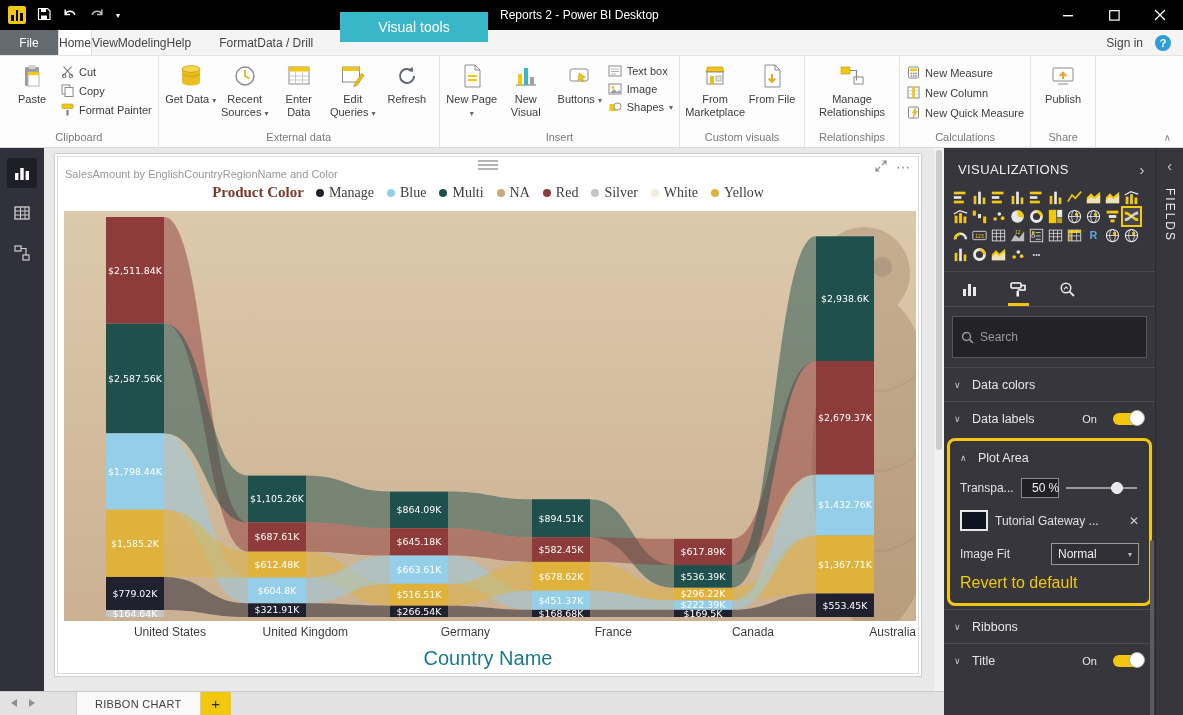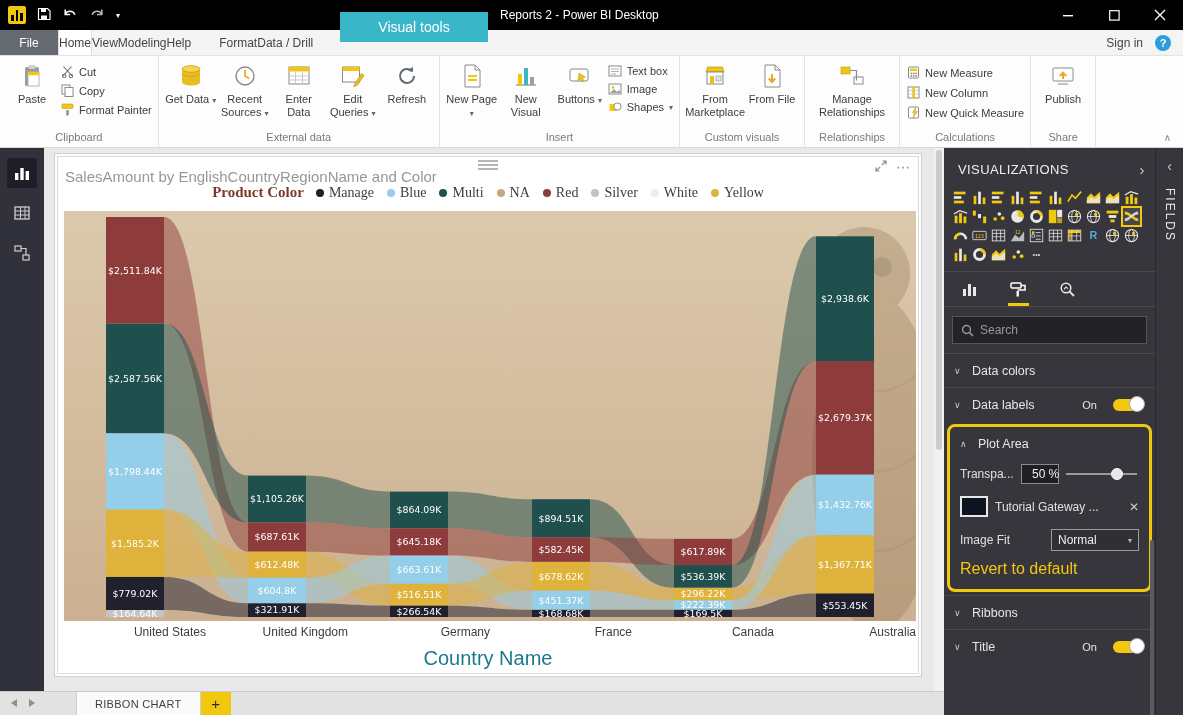--- a/index.html
+++ b/index.html
@@ -45,21 +45,21 @@
 .leftnav{position:absolute;left:0;top:148px;width:44px;height:543px;background:#31313b;display:flex;flex-direction:column;align-items:center;padding-top:10px;gap:10px;z-index:10;}
 .nav-item{width:30px;height:30px;display:flex;align-items:center;justify-content:center;border-radius:2px;}
 .nav-item.sel{background:#1e1e26;}
 
 .canvas{position:absolute;left:44px;top:148px;width:900px;height:543px;background:#e9e9e9;}
 .page{position:absolute;left:10px;top:5px;width:868px;height:524px;background:#fff;border:1px solid #cfcfcf;}
 .visual{position:absolute;inset:2px;border:1px solid #dadada;}
 .grip{position:absolute;left:50%;top:3px;transform:translateX(-50%);width:20px;display:flex;flex-direction:column;gap:2px;}
 .grip i{height:2px;background:#b5b5b5;}
 .vh-icons{position:absolute;right:8px;top:2px;display:flex;align-items:center;gap:9px;color:#8a8a8a;font-size:14px;}
-.chart-title{position:absolute;left:7px;top:11px;font-size:15px;color:#979797;white-space:nowrap;}
+.chart-title{position:absolute;left:7px;top:11px;font-size:11px;color:#979797;white-space:nowrap;}
 .legend{position:absolute;left:0;top:27px;width:100%;display:flex;align-items:center;justify-content:center;gap:12px;}
 .lg-title{font-family:"Liberation Serif",serif;font-weight:bold;color:#7a3a2c;font-size:15px;}
 .lg-items{display:inline-flex;align-items:center;gap:13px;}
 .lg-item{display:inline-flex;align-items:center;gap:5px;font-size:14px;color:#3d3d3d;font-family:"Liberation Serif",serif;}
 .lg-dot{width:8px;height:8px;border-radius:50%;display:inline-block;}
 #chart-svg{position:absolute;left:6px;top:54px;}
 .x-axis{position:absolute;left:6px;top:468px;width:852px;display:flex;}
 .ax-label{flex:1;text-align:right;font-size:12px;color:#3d3d3d;}
 .x-title{position:absolute;left:0;top:490px;width:100%;text-align:center;font-size:20px;color:#1a7a8e;}
 .vscroll{position:absolute;right:0;top:0;width:10px;height:100%;background:#f1f1f1;}
@@ -68,21 +68,21 @@
 
 .vpanel{position:absolute;left:944px;top:148px;width:211px;height:567px;background:#36363c;color:#e6e6e6;z-index:12;}
 .vp-header{display:flex;align-items:center;padding:13px 10px 9px 14px;font-size:13px;letter-spacing:.4px;color:#f0f0f0;}
 .vp-header .collapse{margin-left:auto;color:#cfcfcf;font-size:15px;}
 .icon-grid{display:flex;flex-wrap:wrap;gap:2px;padding:2px 8px 8px 8px;}
 .vicon{width:17px;height:17px;display:flex;align-items:center;justify-content:center;}
 .vicon.sel{box-shadow:0 0 0 2px #F2C80F;background:#46464c;}
 .vp-tabs{display:flex;gap:28px;padding:4px 0 0 16px;border-top:1px solid #4b4b50;border-bottom:1px solid #4b4b50;}
 .vp-tab{padding:5px 2px 6px 2px;border-bottom:3px solid transparent;display:flex;align-items:center;}
 .vp-tab.active{border-bottom-color:#F2C80F;}
-.searchbox{margin:9px 8px;height:28px;background:#222227;border:1px solid #55555c;display:flex;align-items:center;gap:6px;padding:0 8px;}
+.searchbox{margin:9px 8px;height:42px;background:#222227;border:1px solid #55555c;display:flex;align-items:center;gap:6px;padding:0 8px;}
 .searchbox input{flex:1;background:transparent;border:none;outline:none;color:#ddd;font-size:12px;font-family:"Liberation Sans",sans-serif;}
 .searchbox input::placeholder{color:#9a9a9a;}
 .vsection{height:34px;display:flex;align-items:center;gap:9px;padding:0 10px;border-top:1px solid #4b4b50;font-size:12.5px;color:#e6e6e6;}
 .chev{font-size:9px;color:#c9c9c9;width:9px;}
 .on-lbl{margin-left:auto;font-size:11px;color:#e6e6e6;}
 .toggle{width:30px;height:12px;background:#F2C80F;border-radius:6px;position:relative;margin-left:7px;margin-right:2px;}
 .toggle .knob{position:absolute;right:-2px;top:-2.5px;width:16px;height:16px;border-radius:50%;background:#fff;border:1px solid #aaa;}
 .hl{margin:3px 3px;border:3px solid #F2C80F;border-radius:8px;}
 .hl .vsection{border-top:none;}
 .pa-row{display:flex;align-items:center;gap:7px;padding:3px 10px 9px 10px;font-size:12px;color:#e0e0e0;}

